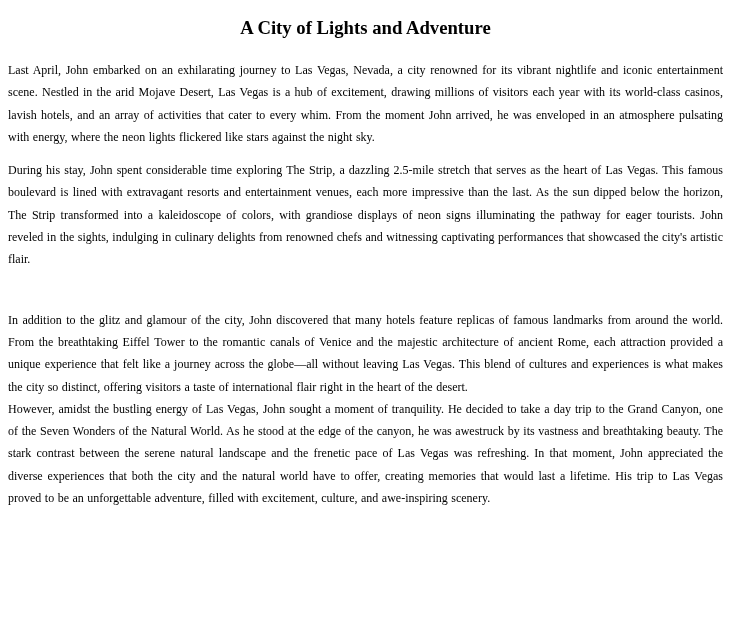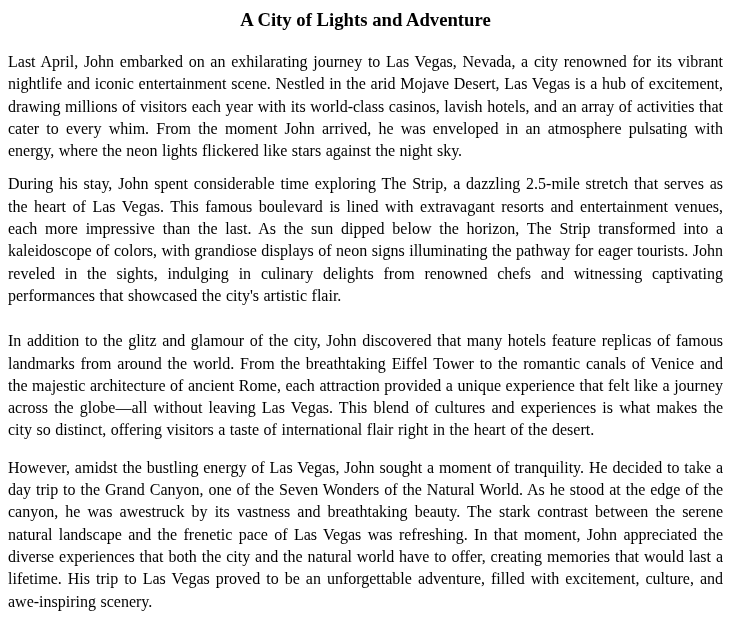--- a/index.html
+++ b/index.html
@@ -14,33 +14,33 @@
     padding: 6px 8px 0 8px;
     overflow: hidden;
     font-family: "Liberation Serif", "DejaVu Serif", serif;
     color: #000000;
   }
   .doc-title {
     font-size: 18.7px;
     line-height: 22px;
     font-weight: bold;
     text-align: center;
-    margin: 3px 0 20px 0;
+    margin: 11px 0 20px 0;
   }
   .doc-body p {
-    font-size: 16px;
+    font-size: 12px;
     line-height: 22.3px;
     text-align: justify;
     margin: 0;
     word-spacing: 0.5px;
   }
   
   .doc-body p:nth-of-type(1) { margin-bottom: 11px; }
-  .doc-body p:nth-of-type(2) { margin-bottom: 23px; }
-  .doc-body p:nth-of-type(3) { margin-bottom: 15px; }
+  .doc-body p:nth-of-type(2) { margin-bottom: 38px; }
+  .doc-body p:nth-of-type(3) { }
   .doc-body p:nth-of-type(4) { margin-bottom: 4px; }
 </style>
 </head>
 <body>
 
 <h1 class="doc-title">A City of Lights and Adventure</h1>
 
 <div class="doc-body">
   <p>Last April, John embarked on an exhilarating journey to Las Vegas, Nevada, a city renowned for its vibrant nightlife and iconic entertainment scene. Nestled in the arid Mojave Desert, Las Vegas is a hub of excitement, drawing millions of visitors each year with its world-class casinos, lavish hotels, and an array of activities that cater to every whim. From the moment John arrived, he was enveloped in an atmosphere pulsating with energy, where the neon lights flickered like stars against the night sky.</p>
   <p>During his stay, John spent considerable time exploring The Strip, a dazzling 2.5-mile stretch that serves as the heart of Las Vegas. This famous boulevard is lined with extravagant resorts and entertainment venues, each more impressive than the last. As the sun dipped below the horizon, The Strip transformed into a kaleidoscope of colors, with grandiose displays of neon signs illuminating the pathway for eager tourists. John reveled in the sights, indulging in culinary delights from renowned chefs and witnessing captivating performances that showcased the city's artistic flair.</p>

